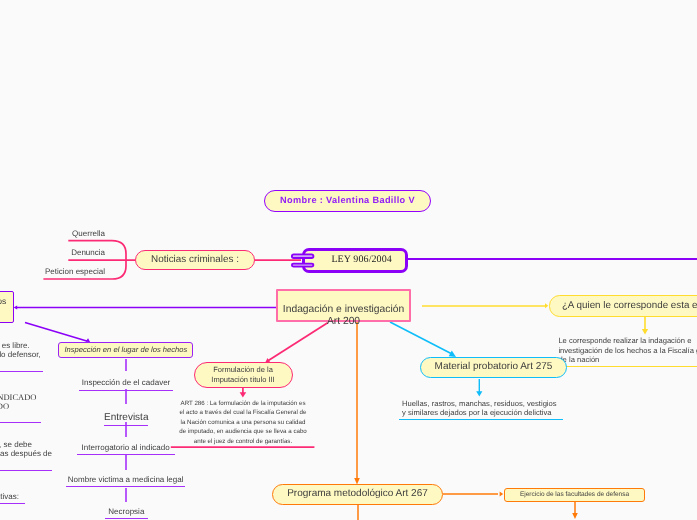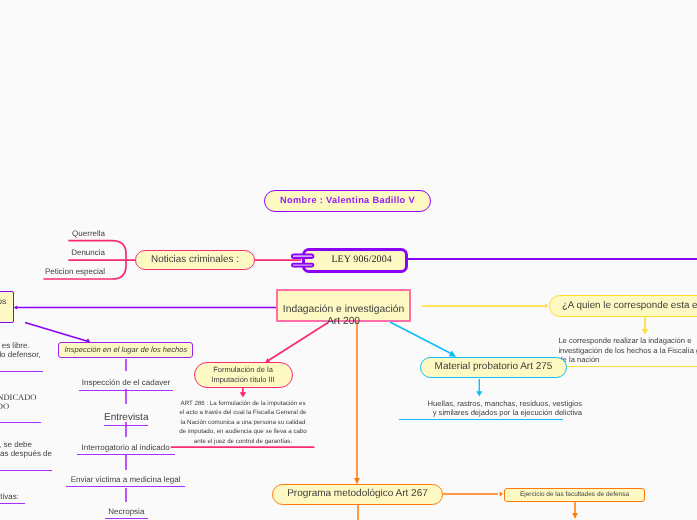--- a/index.html
+++ b/index.html
@@ -143,21 +143,21 @@
   </div>
   <div class="tnode" style="left:104px;top:410.5px;width:44px;font-size:10px;">
     <div>Entrevista</div>
     <div class="ul" style="margin-top:1.5px;"></div>
   </div>
   <div class="tnode" style="left:76.6px;top:442.5px;width:98px;font-size:8px;">
     <div>Interrogatorio al indicado</div>
     <div class="ul" style="margin-top:1.5px;"></div>
   </div>
   <div class="tnode" style="left:66.4px;top:474.5px;width:118.5px;font-size:8px;">
-    <div>Enviar victima a medicina legal</div>
+    <div>Nombre victima a medicina legal</div>
     <div class="ul" style="margin-top:1.5px;"></div>
   </div>
   <div class="tnode" style="left:104.5px;top:506.5px;width:43.7px;font-size:8px;">
     <div>Necropsia</div>
     <div class="ul" style="margin-top:1.5px;"></div>
   </div>
 
   <div class="node" style="left:193.5px;top:361.5px;width:99px;height:26.2px;border:1.8px solid #fc2a74;border-radius:13.1px;
               font-size:7.5px;white-space:pre-line;line-height:1.32;">Formulación de la
 Imputación título III</div>
@@ -176,21 +176,21 @@
   <div class="tnode" style="left:558.4px;top:326.5px;width:200px;font-size:7.6px;text-align:left;white-space:pre-line;line-height:9.5px;">
     <div>Le corresponde realizar la indagación e
 investigación de los hechos a la Fiscalía general
 de la nación</div>
   </div>
   <div style="position:absolute;left:555.9px;top:365.6px;width:141px;height:0;border-bottom:1.7px solid #ffdc2e;"></div>
 
   <div class="node" style="left:404px;top:357px;width:147px;height:21px;border:1.8px solid #0fbdf9;border-radius:10.5px;
               font-size:10px;margin-left:16px;">Material probatorio Art 275</div>
 
-  <div class="tnode" style="left:402.1px;top:390px;width:180px;font-size:7.6px;text-align:right;white-space:pre-line;line-height:9px;">
+  <div class="tnode" style="left:402.1px;top:390px;width:180px;font-size:7.6px;text-align:left;white-space:pre-line;line-height:9px;">
     <div>Huellas, rastros, manchas, residuos, vestigios
 y similares dejados por la ejecución delictiva</div>
   </div>
   <div style="position:absolute;left:399.1px;top:418.8px;width:163.8px;height:0;border-bottom:1.7px solid #0fbdf9;"></div>
 
   <div class="node" style="left:272px;top:484px;width:171px;height:21px;border:1.8px solid #ff7a08;border-radius:10.5px;
               font-size:10px;">Programa metodológico Art 267</div>
 
   <div class="node" style="left:504px;top:488px;width:141px;height:14px;border:1.4px solid #ff7a08;border-radius:3px;
               font-size:6.5px;">Ejercicio de las facultades de defensa</div>

